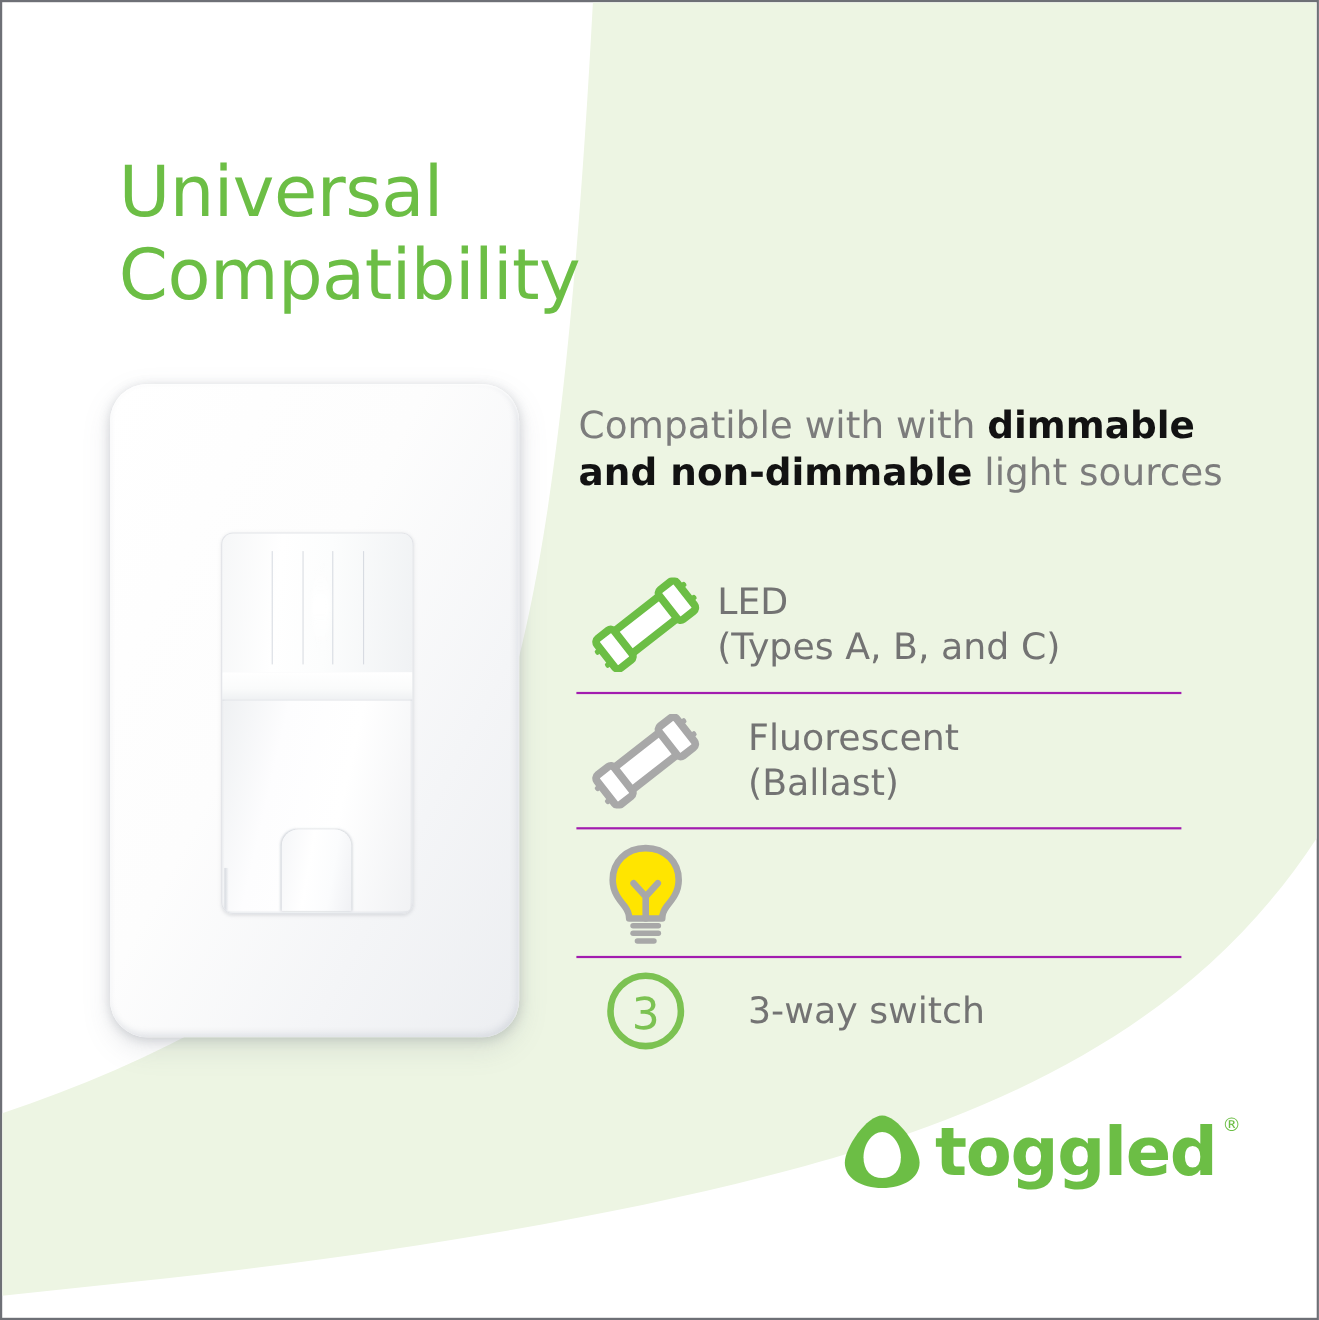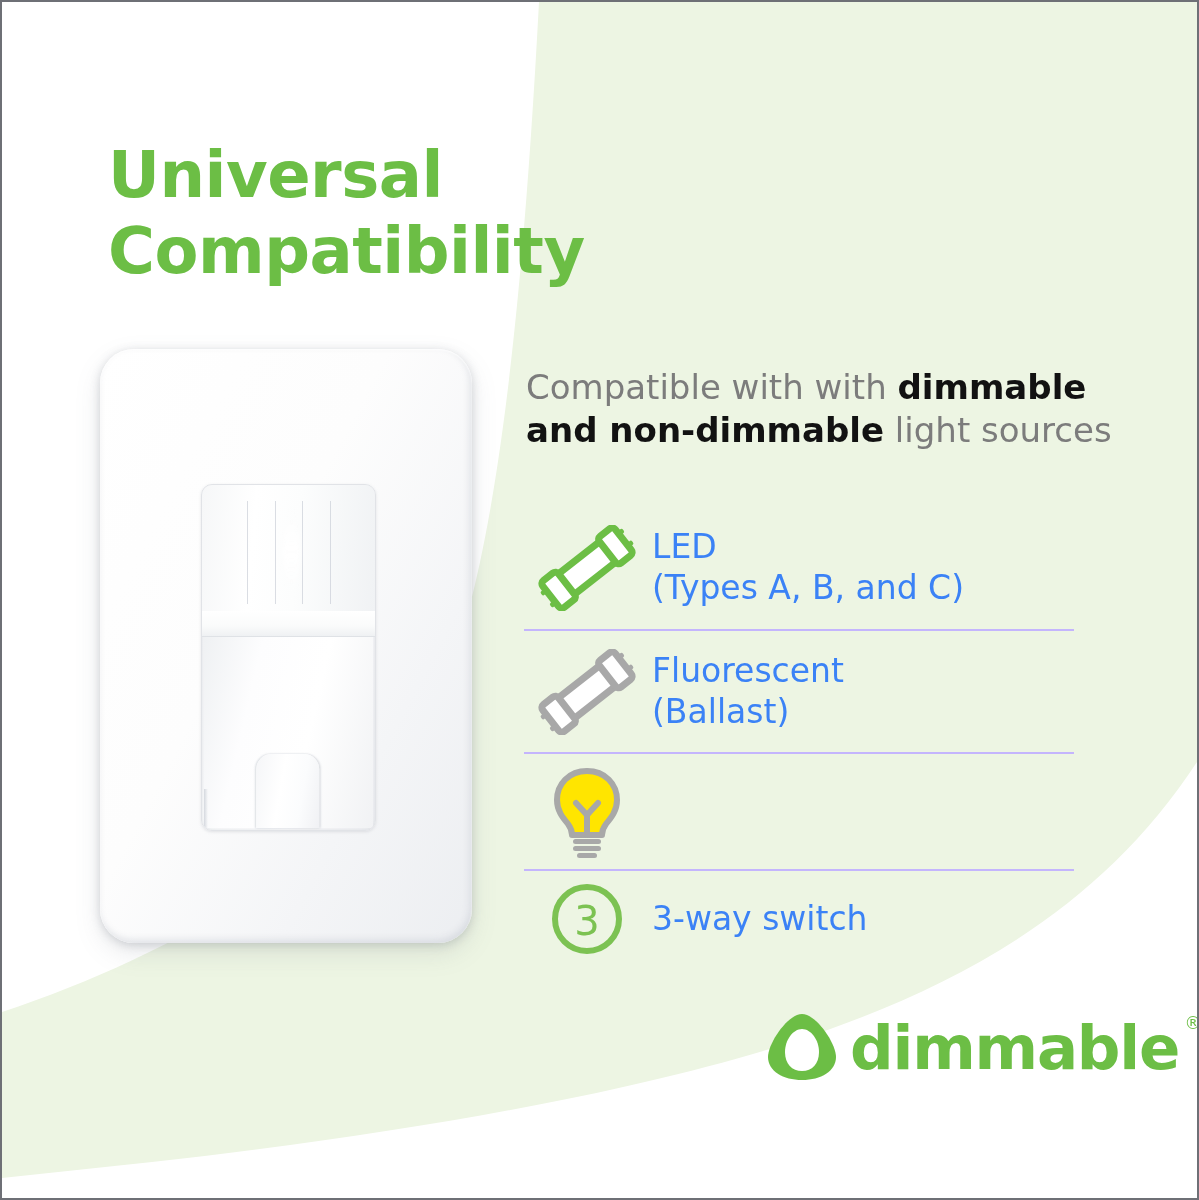--- a/index.html
+++ b/index.html
@@ -33,21 +33,21 @@
   }
 
   
   .headline {
     position: absolute;
     left: 106px;
     top: 136px;
     z-index: 3;
     color: #6cbe45;
     font-size: 64px;
-    font-weight: bold;
+    font-weight: normal;
     line-height: 1.18;
     letter-spacing: -0.5px;
     white-space: pre-line;
   }
 
   
   .product {
     position: absolute;
     left: 98px;
     top: 347px;
@@ -166,33 +166,33 @@
     top: 504px;
     width: 550px;
     z-index: 3;
   }
   .spec-row {
     position: relative;
     display: flex;
     align-items: center;
     box-sizing: border-box;
   }
-  .spec-row + .spec-row { border-top: 2px solid #c4b5fd; }
+  .spec-row + .spec-row { border-top: 2px solid #a21caf; gap: 28px; }
   .spec-icon {
     width: 126px;
     flex: 0 0 126px;
     display: flex;
     align-items: center;
     justify-content: center;
   }
   .spec-label {
     flex: 1 1 auto;
     font-size: 33px;
     line-height: 1.22;
-    color: #3b82f6;
+    color: #737373;
     white-space: pre-line;
     padding-left: 2px;
   }
   .row-led  { height: 123px; }
   .row-fl   { height: 123px; }
   .row-inc  { height: 117px; }
   .row-3way { height: 98px; }
 
   
   .logo {
@@ -315,16 +315,16 @@
       <div class="spec-label">3-way switch</div>
     </div>
 
   </div>
 
   <div class="logo">
     <svg width="72" height="70" viewBox="0 0 72 70">
       <path d="M36 2 C50 2 70 31 70 45 C70 59 55 68 36 68 C17 68 2 59 2 45 C2 31 22 2 36 2 Z" fill="#6cbe45"></path>
       <path d="M36 17 C45 17 53 28 53 40 C53 52 46 59 36 59 C26 59 19 52 19 40 C19 28 27 17 36 17 Z" fill="#ffffff"></path>
     </svg>
-    <div class="logo-word"><span>dimmable</span><span class="logo-reg">®</span></div>
+    <div class="logo-word"><span>toggled</span><span class="logo-reg">®</span></div>
   </div>
 
 </div>
 
 </body></html>

